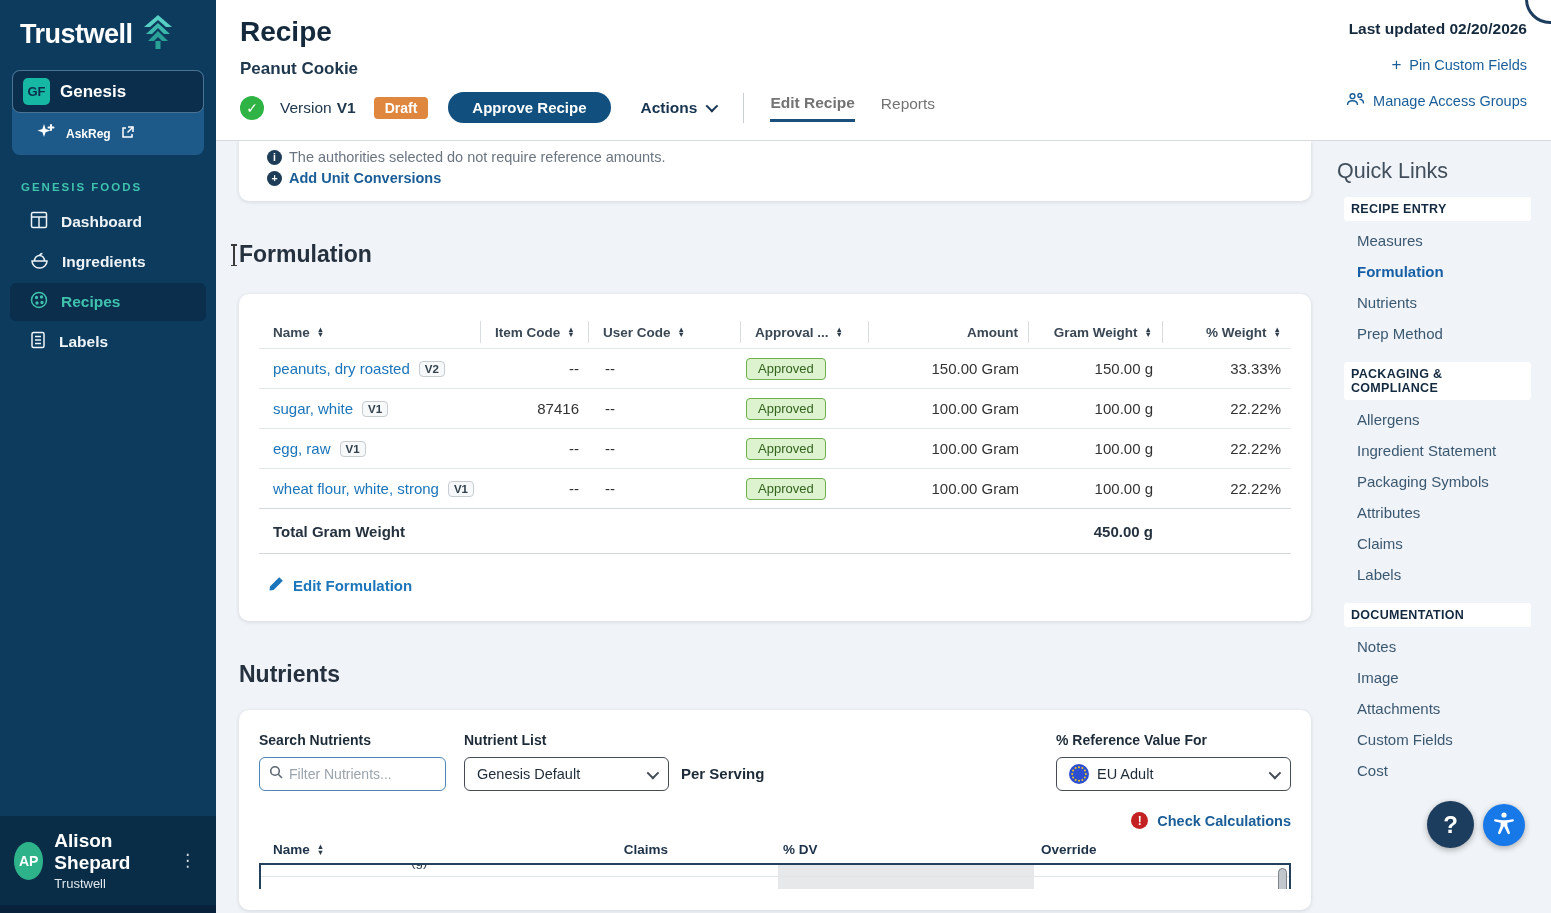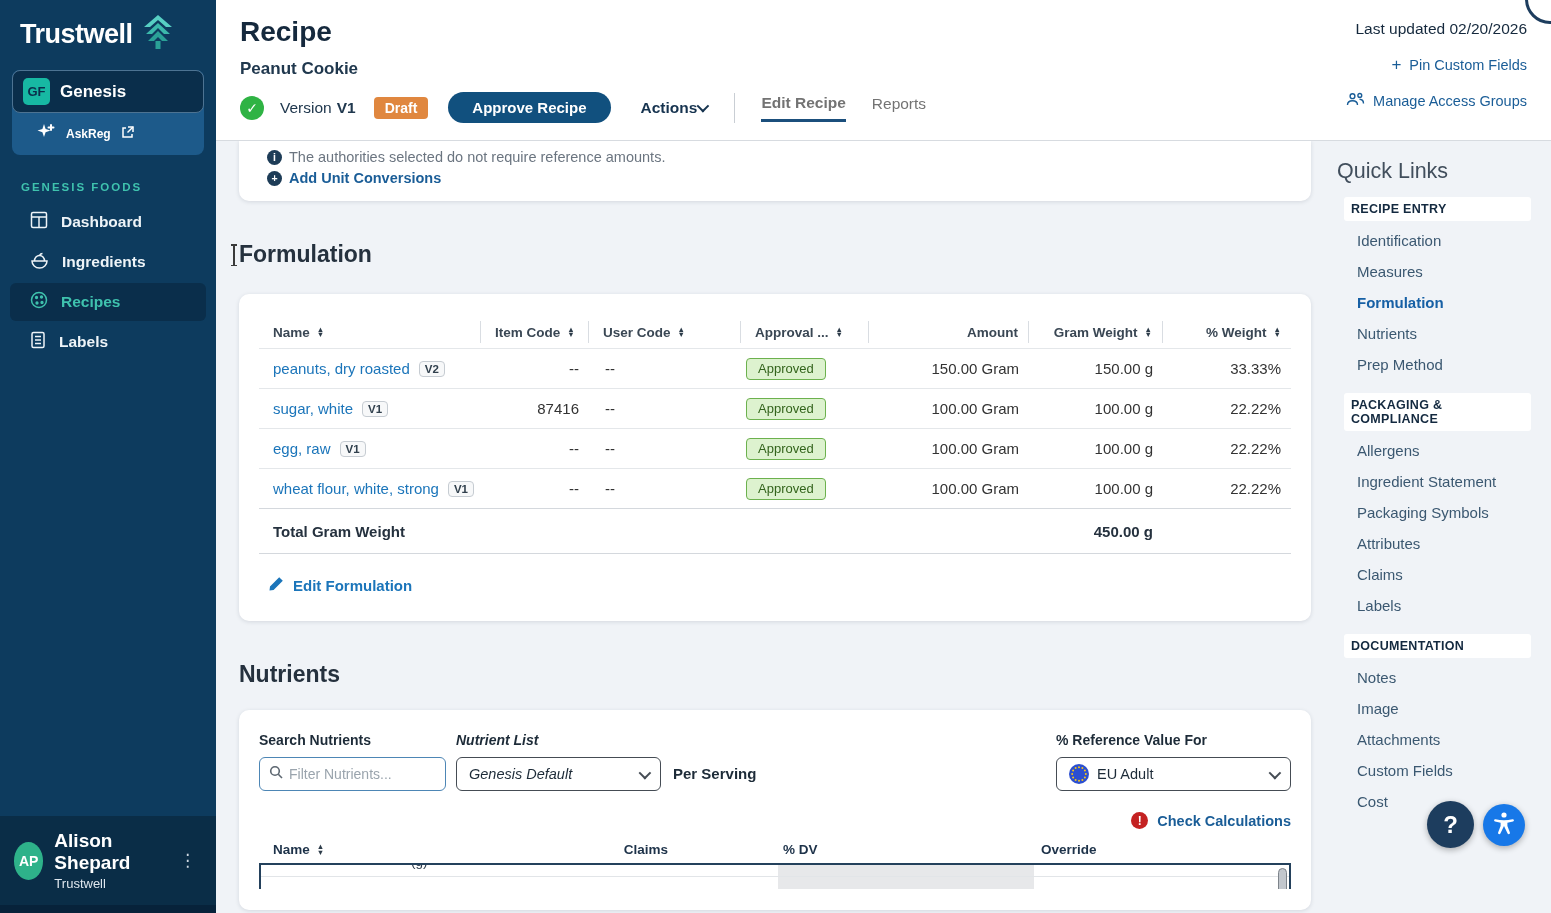--- a/index.html
+++ b/index.html
@@ -32,27 +32,27 @@
   .main { flex:1; display:flex; flex-direction:column; position:relative; }
   .page-header { height:141px; background:#fff; border-bottom:1px solid #d7dbe0; padding:16px 24px 0; position:relative; }
   .page-title { font-size:28px; font-weight:700; color:#15293d; }
   .page-subtitle { font-size:17px; font-weight:700; color:#20384e; margin-top:11px; }
   .version-row { display:flex; align-items:center; margin-top:13px; }
   .check-circle { width:24px; height:24px; border-radius:50%; background:#2fb344; color:#fff; font-size:14px; font-weight:700; display:flex; align-items:center; justify-content:center; }
   .version-label { margin-left:16px; font-size:15.5px; color:#20384e; }
   .version-value { margin-left:5px; font-size:15.5px; font-weight:700; color:#20384e; }
   .draft-badge { margin-left:18px; background:#e0873f; color:#fff; font-size:14px; font-weight:700; border-radius:4px; padding:3px 11px; }
   .approve-btn { margin-left:20px; background:#11507e; color:#fff; font-size:15px; font-weight:700; border:none; border-radius:16px; height:31px; padding:0 24px; cursor:pointer; }
-  .actions-btn { margin-left:30px; display:flex; align-items:center; font-size:15.5px; font-weight:700; color:#16334f; cursor:pointer; }
+  .actions-btn { margin-left:30px; display:flex; align-items:center; gap:9px; font-size:15.5px; font-weight:700; color:#16334f; cursor:pointer; }
   .chev { width:9px; height:9px; border-right:2px solid #16334f; border-bottom:2px solid #16334f; transform:rotate(45deg) translateY(-2px); }
   .vdivider { width:1px; height:30px; background:#c9ced4; margin:0 26px 0 28px; }
   .tab { font-size:15.5px; color:#737373; margin-right:26px; cursor:pointer; padding-bottom:7px; }
   .tab.active { font-weight:700; border-bottom:3px solid #1b4f7c; }
   .header-right { position:absolute; top:20px; right:24px; text-align:right; }
-  .last-updated { font-size:15.5px; font-weight:400; color:#15293d; }
+  .last-updated { font-size:15.5px; font-weight:700; color:#15293d; }
   .hr-link { display:flex; align-items:center; justify-content:flex-end; gap:8px; color:#1a5d97; font-size:14.5px; margin-top:19px; cursor:pointer; }
   .plus-glyph { font-size:17px; font-weight:400; color:#1a5d97; line-height:10px; }
   .corner-arc { position:absolute; top:-26px; right:-24px; width:50px; height:50px; border-radius:50%; background:#fff; border:3px solid #1d3d5e; }
   
   .content { flex:1; display:flex; overflow:hidden; background:#f0f3f7; }
   .main-col { width:1104px; min-width:1104px; }
   .card { width:1072px; margin-left:23px; background:#fff; border-radius:10px; box-shadow:0 1px 4px rgba(20,40,60,.13); }
   .notice-card { border-radius:0 0 10px 10px; padding:8px 0 15px 28px; }
   .info-line { display:flex; align-items:center; gap:7px; font-size:14.5px; color:#6b7580; }
   .mini-circle { width:15px; height:15px; min-width:15px; border-radius:50%; background:#1d3c57; color:#fff; font-size:10.5px; font-weight:700; display:flex; align-items:center; justify-content:center; }
@@ -81,21 +81,21 @@
   
   .nutr-card { margin-top:22px; padding:22px 20px 0; height:200px; }
   .controls { display:flex; }
   .fgroup .flabel { font-size:14px; font-weight:700; color:#1d2b38; margin-bottom:9px; }
   .search-box { width:187px; height:34px; border:1.5px solid #4d86b5; border-radius:6px; display:flex; align-items:center; padding:0 9px; gap:6px; background:#fff; }
   .search-box input { border:none; outline:none; width:100%; font-size:14px; color:#0c4a6e; font-family:inherit; }
   .search-box input::placeholder { color:#9aa4ad; }
   .selbox { height:34px; border:1.5px solid #454c54; border-radius:6px; background:#fff; display:flex; align-items:center; padding:0 12px; font-size:14.5px; color:#1d2b38; cursor:pointer; }
   .selbox .chev { border-color:#454c54; margin-left:auto; }
   .nlist { width:205px; margin-left:0; }
-  .grp2 { margin-left:10px;font-style:italic; }
+  .grp2 { margin-left:18px; }
   .per-serving { align-self:flex-end; margin:0 0 9px 12px; font-size:15px; font-weight:700; color:#1d2b38; }
   .grp-right { margin-left:auto; }
   .refsel { width:235px; gap:8px; }
   .eu-flag { width:20px; height:20px; border-radius:50%; }
   .check-row { display:flex; justify-content:flex-end; align-items:center; gap:9px; margin-top:21px; font-size:14.5px; font-weight:700; color:#1a5d97; cursor:pointer; }
   .excl-circle { width:17px; height:17px; border-radius:50%; background:#c42222; color:#fff; font-size:12px; font-weight:700; display:flex; align-items:center; justify-content:center; }
   .ncols { display:grid; grid-template-columns:262px 250px 262px 1fr; align-items:center; margin-top:13px; }
   .ncols .nh { font-size:13.5px; font-weight:700; color:#1d3249; display:flex; align-items:center; gap:7px; }
   .nh.c1 { padding-left:14px; } .nh.c2 { justify-content:center; } .nh.c3 { padding-left:12px; } .nh.c4 { padding-left:8px; }
   .scrollbox { margin-top:6px; border:2px solid #24415c; border-bottom:none; position:relative; height:26px; overflow:hidden; background:#fff; }
@@ -451,21 +451,20 @@
           <div class="srow-div"></div>
           <div class="sb-thumb"></div>
         </div>
       </div>
     </div>
 
     <aside class="quick-panel">
       <div class="ql-title">Quick Links</div>
 
       <div class="ql-bar">RECIPE ENTRY</div>
-      <div class="ql-item">Identification</div>
       <div class="ql-item">Measures</div>
       <div class="ql-item active">Formulation</div>
       <div class="ql-item">Nutrients</div>
       <div class="ql-item">Prep Method</div>
 
       <div class="ql-bar">PACKAGING &amp; COMPLIANCE</div>
       <div class="ql-item">Allergens</div>
       <div class="ql-item">Ingredient Statement</div>
       <div class="ql-item">Packaging Symbols</div>
       <div class="ql-item">Attributes</div>

